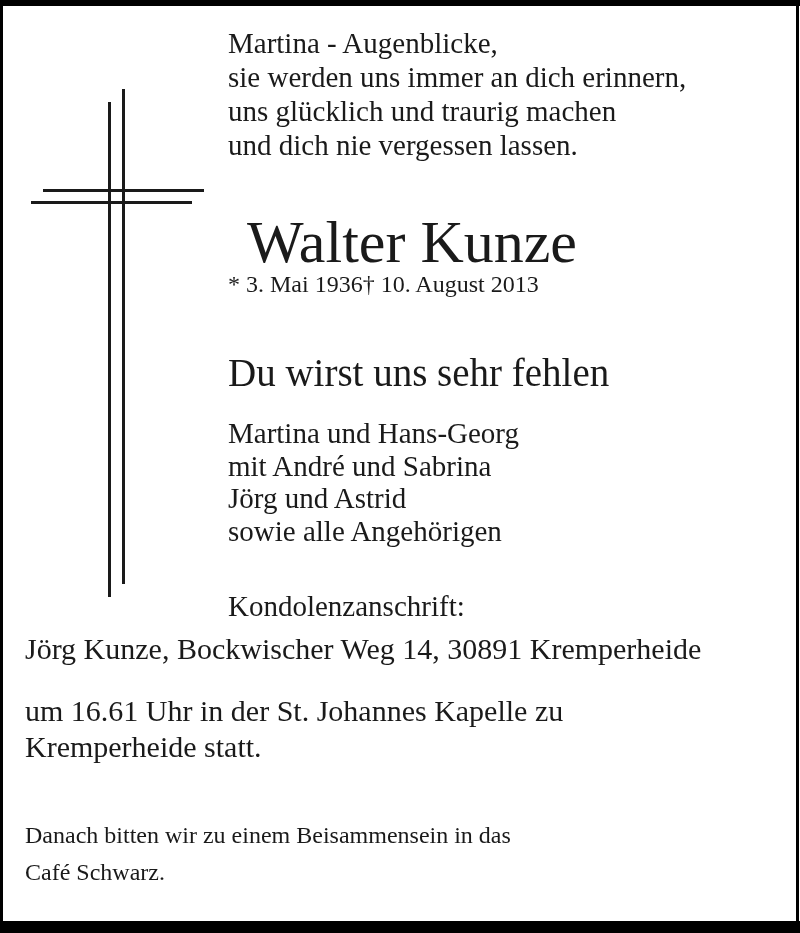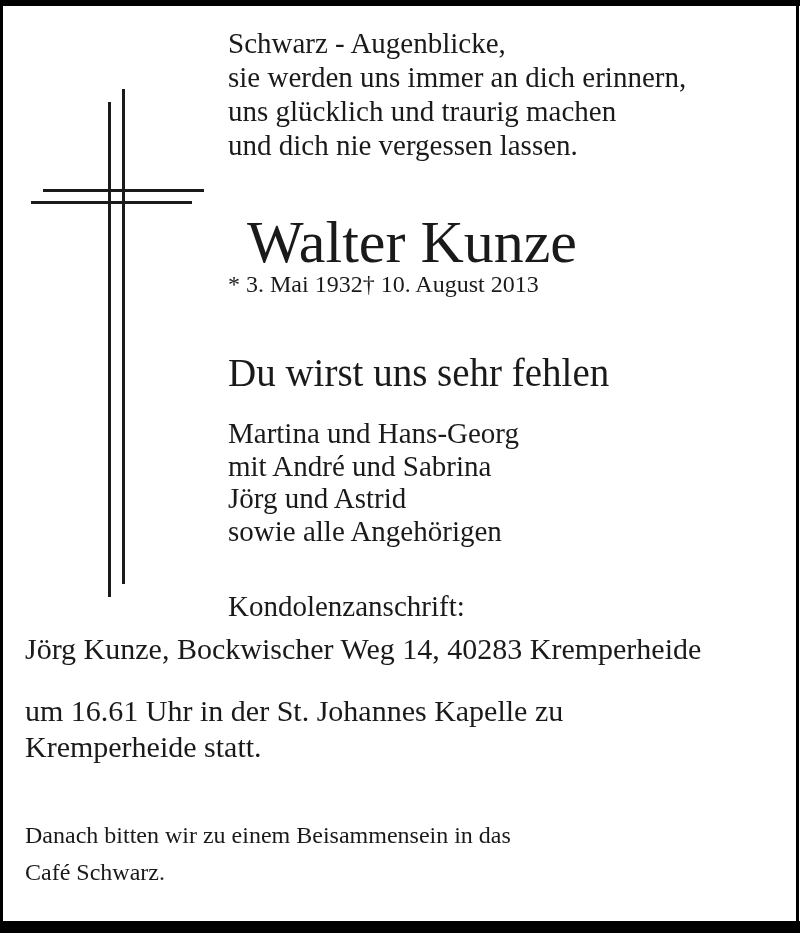--- a/index.html
+++ b/index.html
@@ -82,43 +82,43 @@
   <div class="rule-right"></div>
 
   <div class="cross">
     <div class="v1"></div>
     <div class="v2"></div>
     <div class="h1"></div>
     <div class="h2"></div>
   </div>
 
   <div class="blk verse">
-    <div>Schwarz - Augenblicke,</div>
+    <div>Martina - Augenblicke,</div>
     <div>sie werden uns immer an dich erinnern,</div>
     <div>uns glücklich und traurig machen</div>
     <div>und dich nie vergessen lassen.</div>
   </div>
 
   <h1 class="blk name">Walter Kunze</h1>
 
   <div class="blk dates">
-    <span class="birth">* 3. Mai 1932</span><span class="death">† 10. August 2013</span>
+    <span class="birth">* 3. Mai 1936</span><span class="death">† 10. August 2013</span>
   </div>
 
   <div class="blk farewell">Du wirst uns sehr fehlen</div>
 
   <div class="blk mourners">
     <div>Martina und Hans-Georg</div>
     <div>mit André und Sabrina</div>
     <div>Jörg und Astrid</div>
     <div>sowie alle Angehörigen</div>
   </div>
 
   <div class="blk condolence-heading">Kondolenzanschrift:</div>
-  <div class="blk condolence-address">Jörg Kunze, Bockwischer Weg 14, 40283 Kremperheide</div>
+  <div class="blk condolence-address">Jörg Kunze, Bockwischer Weg 14, 30891 Kremperheide</div>
 
   <div class="blk funeral">
     <div>um 16.61 Uhr in der St. Johannes Kapelle zu</div>
     <div>Kremperheide statt.</div>
   </div>
 
   <div class="blk gathering">
     <div>Danach bitten wir zu einem Beisammensein in das</div>
     <div>Café Schwarz.</div>
   </div>

